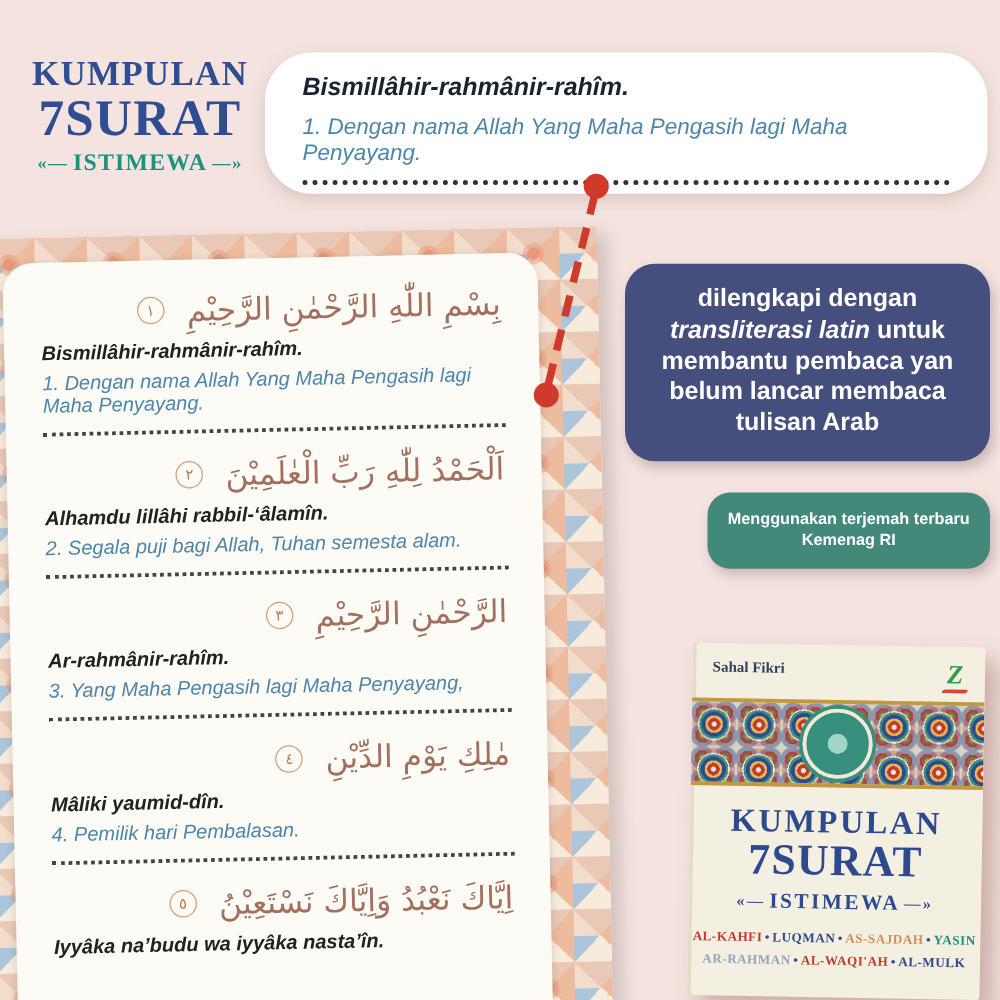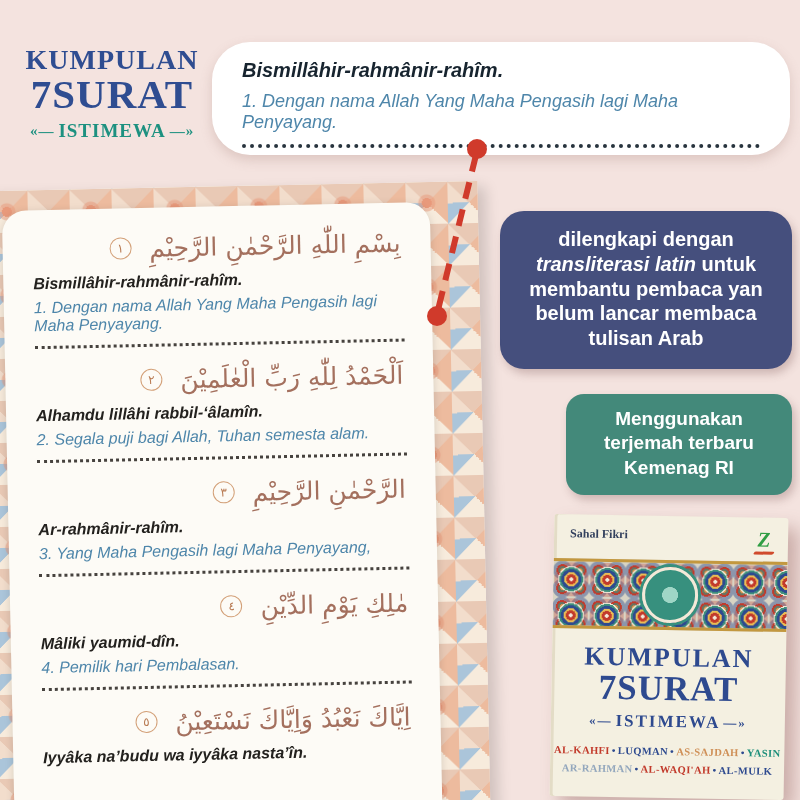--- a/index.html
+++ b/index.html
@@ -55,21 +55,21 @@
   .verse-dots { border-bottom:3px dotted #46423e; margin:11px 0 15px; }
 
   
   .info-box { position:absolute; left:500px; top:211px; width:292px;
               border-radius:24px; padding:16px 12px 18px; text-align:center;
               color:#fff; font-size:20px; line-height:1.24; font-weight:600;
               box-shadow:3px 5px 9px rgba(120,80,80,.3); z-index:5; }
   .info-highlight { font-weight:800; font-style:italic; }
   .teal-box { position:absolute; left:566px; top:394px; width:226px;
               border-radius:18px; padding:13px 8px 15px; text-align:center;
-              color:#fff; font-size:19px; line-height:1.28; font-weight:600;
+              color:#fff; font-size:13px; line-height:1.28; font-weight:600;
               box-shadow:3px 5px 9px rgba(120,80,80,.3); z-index:5; }
   .teal-highlight { font-weight:800; }
 
   
   .cover { position:absolute; left:552px; top:516px; width:234px; height:282px;
            background:#f4f0e1; transform:rotate(1deg); border-radius:3px; z-index:5;
            font-family:"Liberation Serif",serif; overflow:hidden;
            box-shadow:10px 10px 18px rgba(140,90,85,.4), 3px 0 0 #e3dcc6 inset; }
   .cover-top { display:flex; justify-content:space-between; align-items:flex-start;
                padding:12px 14px 4px 16px; }

